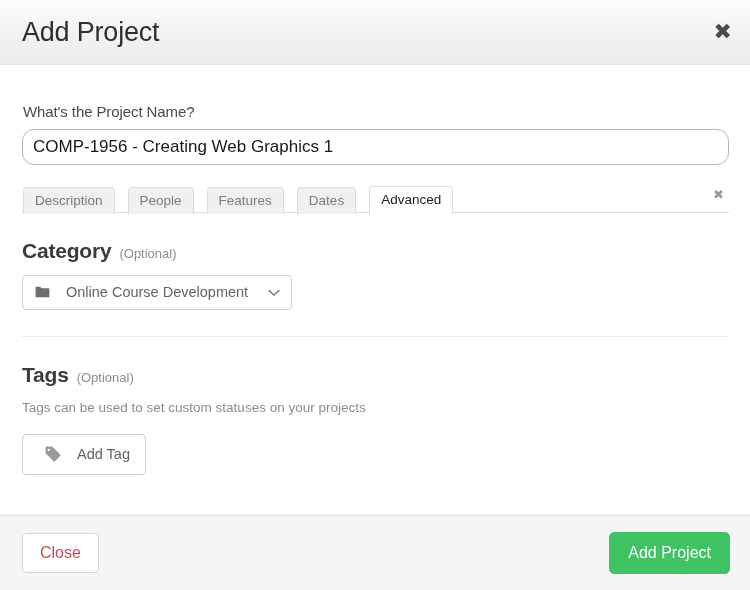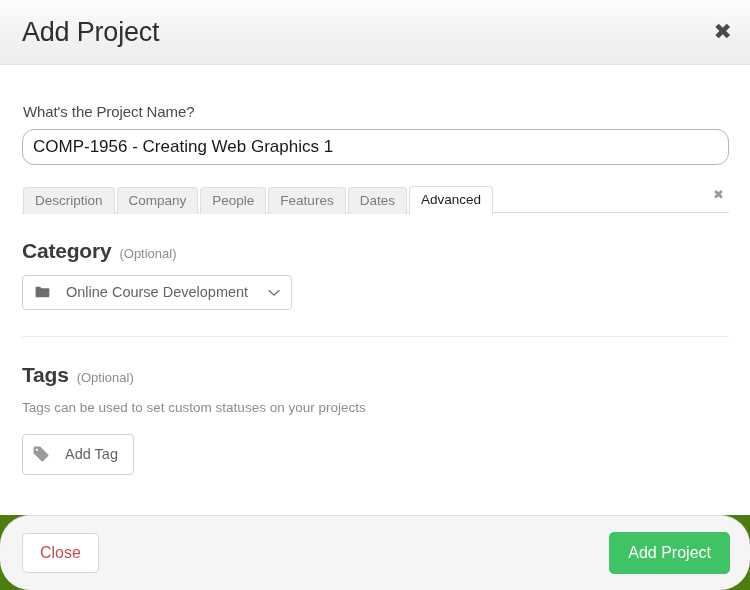--- a/index.html
+++ b/index.html
@@ -13,21 +13,21 @@
     background: #ffffff;
     font-family: "Liberation Sans", sans-serif;
     -webkit-font-smoothing: antialiased;
   }
 
   .modal {
     width: 750px;
     height: 590px;
     display: flex;
     flex-direction: column;
-    background: #4d7c0f;
+    background: #fca5a5;
     position: relative;
   }
 
   
   .modal-header {
     height: 65px;
     flex: 0 0 65px;
     background: linear-gradient(to bottom, #fdfdfd 0%, #f2f2f2 55%, #ededed 100%);
     border-bottom: 1px solid #e2e2e2;
     display: flex;
@@ -104,21 +104,21 @@
     padding-left: 1px;
   }
   .tab {
     font-size: 13.5px;
     color: #7b7b7b;
     background: #f0f0f0;
     border: 1px solid #dddddd;
     border-bottom: none;
     border-radius: 4px 4px 0 0;
     padding: 5px 11px 6px 11px;
-    margin-right: 2px;
+    margin-right: 13px;
     line-height: 15px;
     cursor: pointer;
     position: relative;
     top: 1px;
     white-space: nowrap;
   }
   .tab.active {
     background: #ffffff;
     color: #1d1d1d;
     font-weight: normal;
@@ -196,21 +196,20 @@
   .modal-footer {
     flex: 0 0 75px;
     height: 75px;
     background: #f5f5f5;
     border-top: 1px solid #e0e0e0;
     display: flex;
     align-items: center;
     justify-content: space-between;
     padding: 0 20px 0 22px;
     box-sizing: border-box;
-    border-radius: 30px;
   }
   .btn-close-footer {
     background: #ffffff;
     border: 1px solid #d6d6d6;
     border-radius: 5px;
     color: #c54a54;
     font-size: 16px;
     padding: 10px 17px;
     cursor: pointer;
     font-family: "Liberation Sans", sans-serif;
@@ -241,21 +240,20 @@
   </div>
 
   <div class="modal-body">
 
     <div class="field-label">What's the Project Name?</div>
     <input class="name-input" type="text" value="COMP-1956 - Creating Web Graphics 1" placeholder="Project name" style="">
 
     <div class="tabs-wrap">
       <div class="tabs">
         <div class="tab">Description</div>
-        <div class="tab">Company</div>
         <div class="tab">People</div>
         <div class="tab">Features</div>
         <div class="tab">Dates</div>
         <div class="tab active">Advanced</div>
       </div>
       <div class="tabs-close">✖</div>
     </div>
 
     <div class="section">
       <div class="section-head">
@@ -278,21 +276,21 @@
     </div>
 
     <hr class="divider">
 
     <div class="section">
       <div class="section-head">
         <span class="section-title">Tags</span>
         <span class="section-optional">(Optional)</span>
       </div>
       <div class="section-desc">Tags can be used to set custom statuses on your projects</div>
-      <div class="btn-outline" style="padding:11px 15px 11px 10px;">
+      <div class="btn-outline" style="padding:11px 15px 11px 22px;">
         <span>
           <svg width="16" height="16" viewBox="0 0 16 16">
             <path d="M7.4 0.8 L15.2 8.6 c0.4 0.4 0.4 1 0 1.4 l-5.2 5.2 c-0.4 0.4 -1 0.4 -1.4 0 L0.8 7.4 C0.6 7.2 0.5 6.9 0.5 6.6 L0.7 1.5 c0 -0.5 0.4 -0.9 0.9 -0.9 l5.1 -0.2 c0.3 0 0.5 0.1 0.7 0.4 z" fill="#9a9a9a"></path>
             <circle cx="3.9" cy="3.9" r="1.15" fill="#ffffff"></circle>
           </svg>
         </span>
         <span>Add Tag</span>
       </div>
     </div>
 

